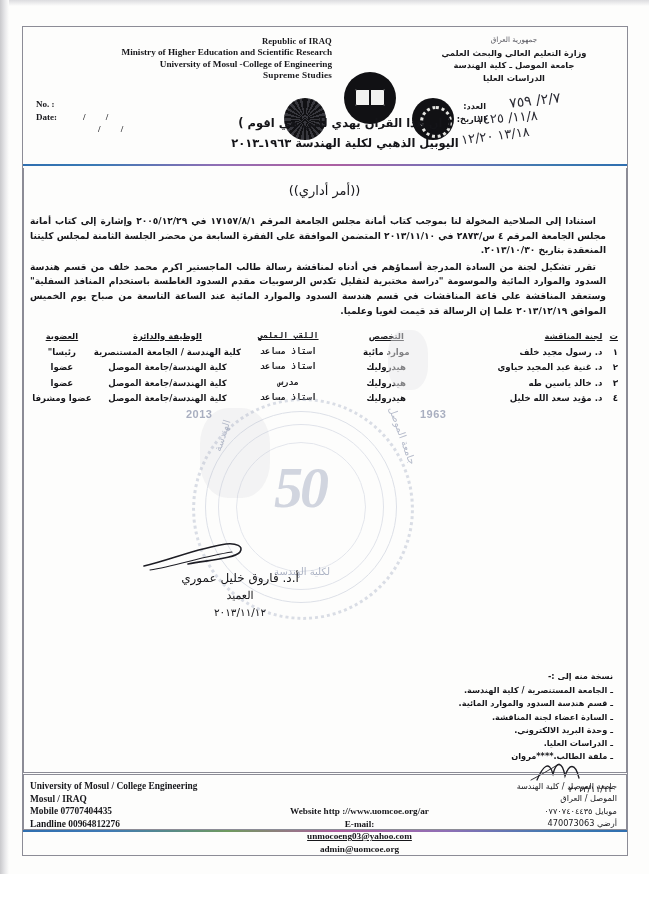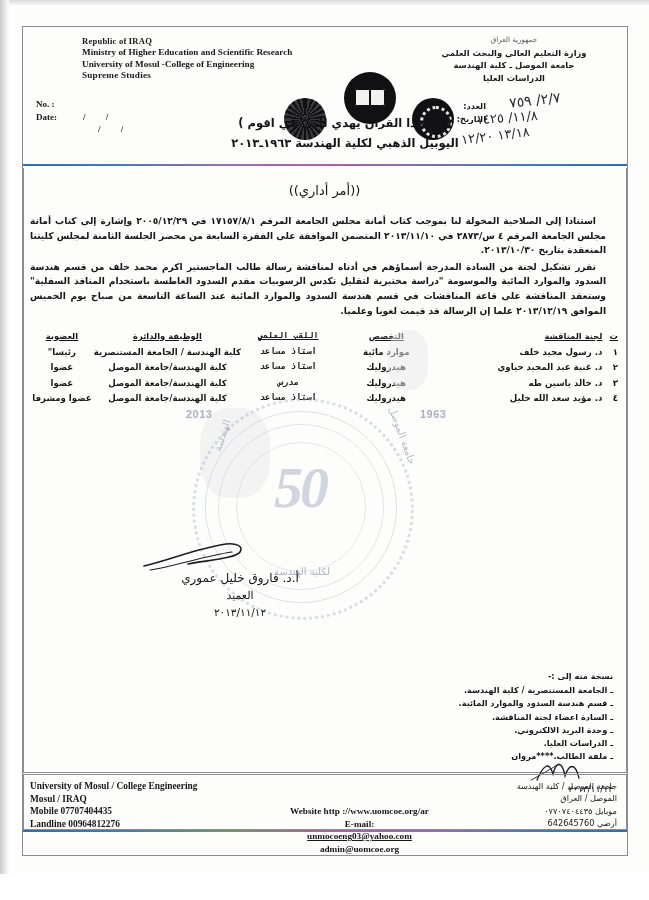--- a/index.html
+++ b/index.html
@@ -55,21 +55,21 @@
     left: 24px;
     top: 28px;
     width: 602px;
     height: 137px;
   }
   .hdr-en {
     position: absolute;
     left: 58px;
     top: 8px;
     width: 250px;
-    text-align: left;
+    text-align: right;
     font-family: "Liberation Serif", serif;
     font-weight: bold;
     font-size: 9.2px;
     line-height: 11.4px;
     color: #18181c;
   }
   .hdr-en .line1 { font-size: 8.6px; letter-spacing: .2px; }
   .hdr-en .line4 { letter-spacing: .2px; }
   .hdr-nodate {
     position: absolute;
@@ -668,18 +668,18 @@
     </div>
     <div>E-mail:</div>
     <div class="mail-link">unmocoeng03@yahoo.com</div>
     <div>admin@uomcoe.org</div>
   </div>
 
   <div class="footer-ar-right">
     <div>جامعة الموصل / كلية الهندسة</div>
     <div>الموصل / العراق</div>
     <div>موبايل ٠٧٧٠٧٤٠٤٤٣٥</div>
-    <div>أرضي 642645760</div>
+    <div>أرضي 470073063</div>
   </div>
 
   <div class="footer-rule"></div>
 
 </div>
 
 </body></html>

